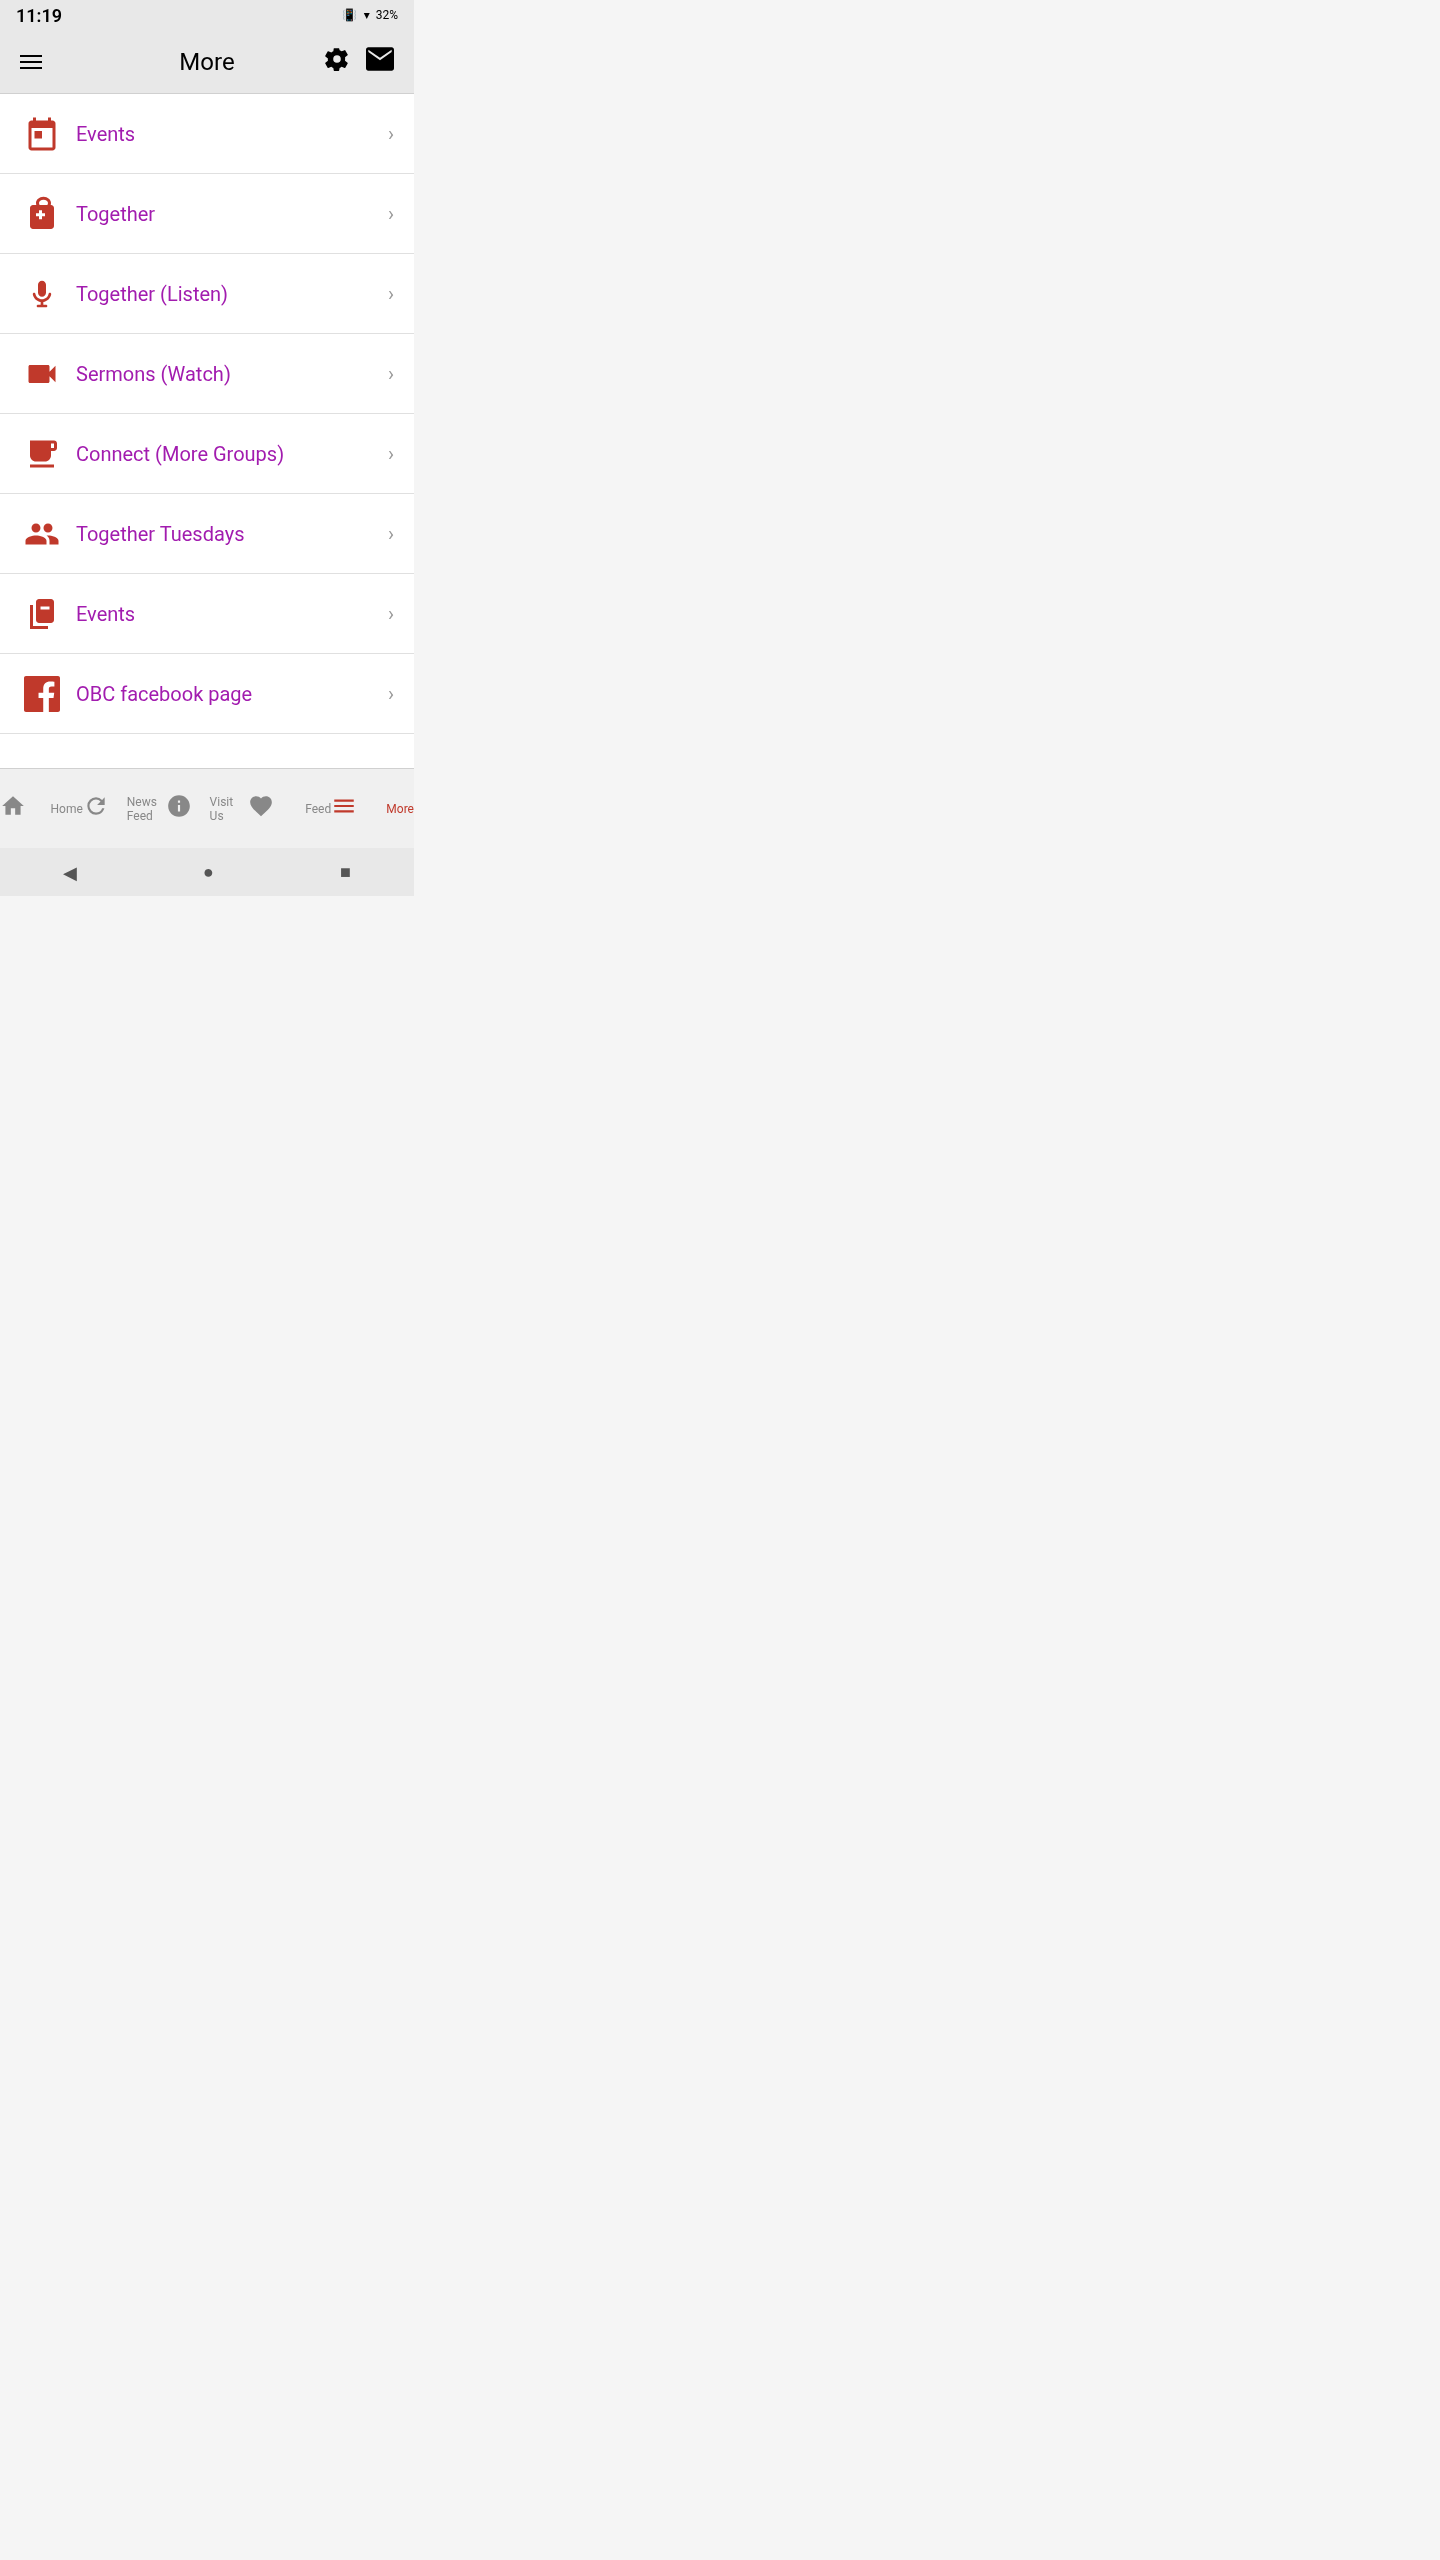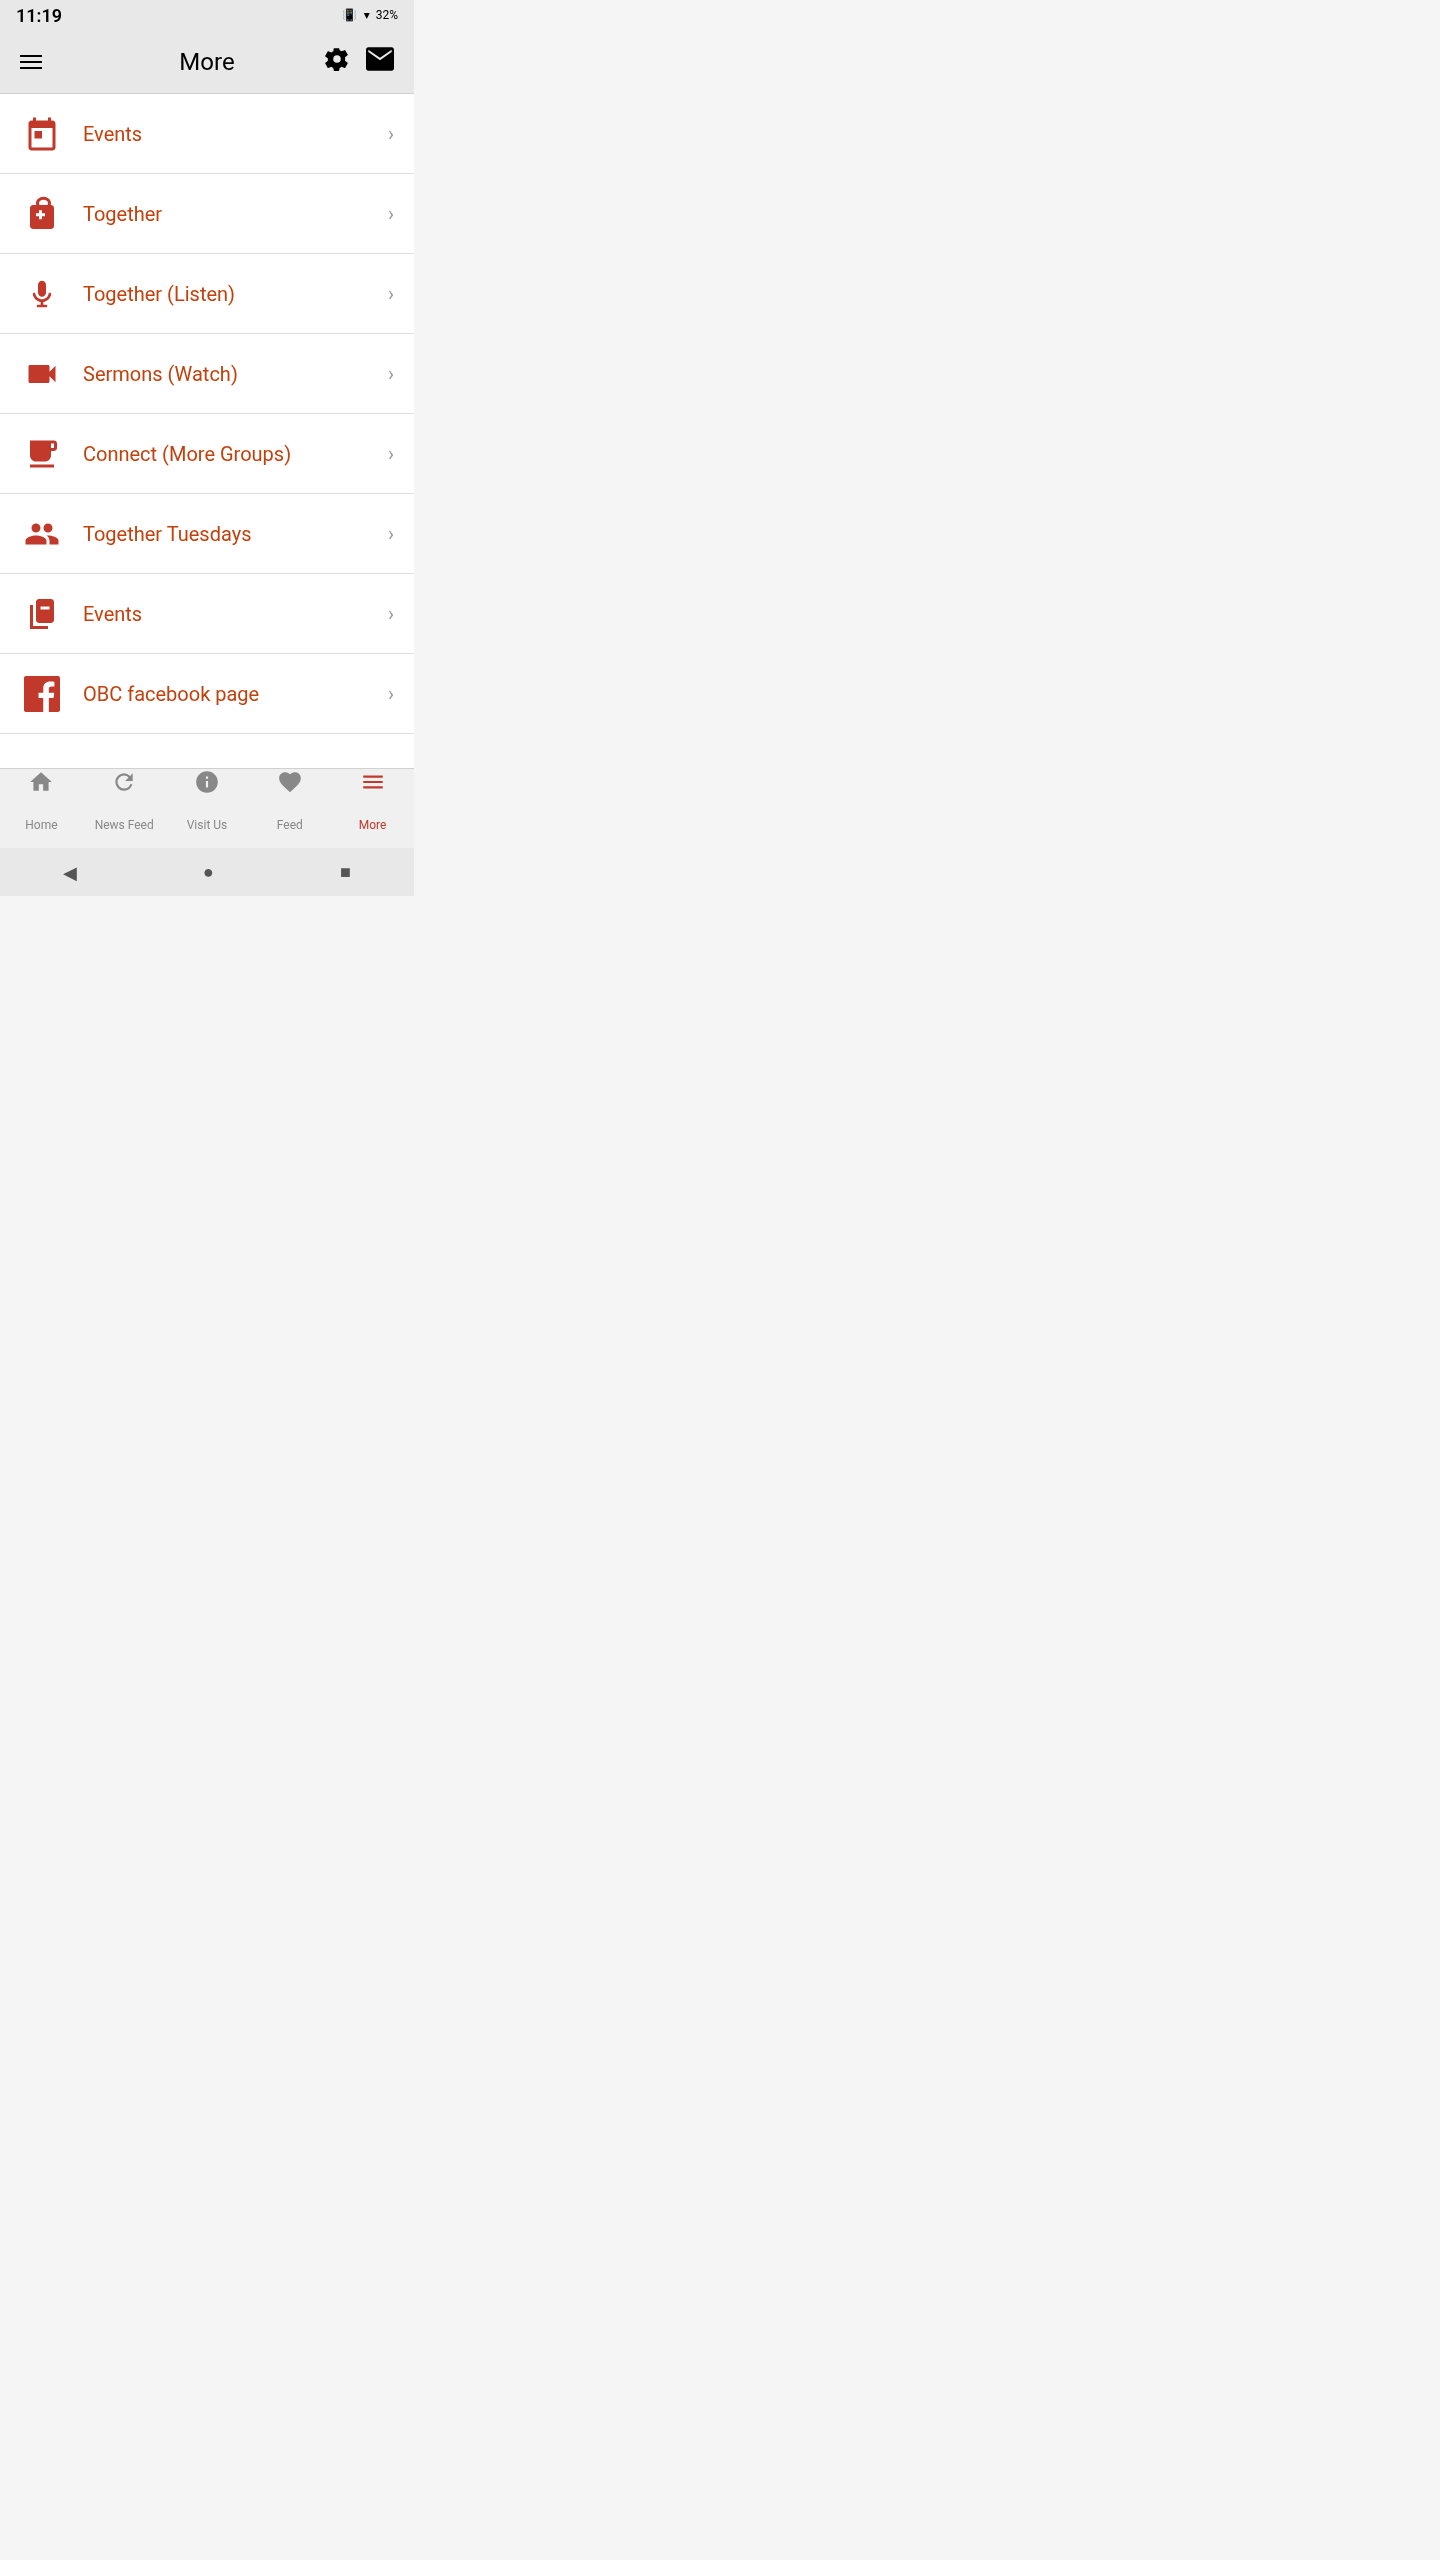--- a/index.html
+++ b/index.html
@@ -123,45 +123,45 @@
       flex-shrink: 0;
     }
 
     .menu-icon svg {
       fill: #c0392b;
     }
 
     .menu-label {
       flex: 1;
       font-size: 20px;
-      color: #c2410c;
-      margin-left: 19px;
+      color: #a21caf;
+      margin-left: 12px;
     }
 
     .chevron {
       color: #999;
       font-size: 20px;
     }
 
     
     .bottom-nav {
       background: #f0f0f0;
       height: 80px;
       display: flex;
       align-items: center;
       border-top: 1px solid #d0d0d0;
       flex-shrink: 0;
     }
 
     .nav-item {
       flex: 1;
       display: flex;
-      flex-direction: column;
-      align-items: center;
-      justify-content: flex-start;
+      flex-direction: row;
+      align-items: center;
+      justify-content: space-between;
       height: 100%;
       cursor: pointer;
       gap: 18px;
     }
 
     .nav-icon {
       font-size: 22px;
       color: #888;
     }
 

